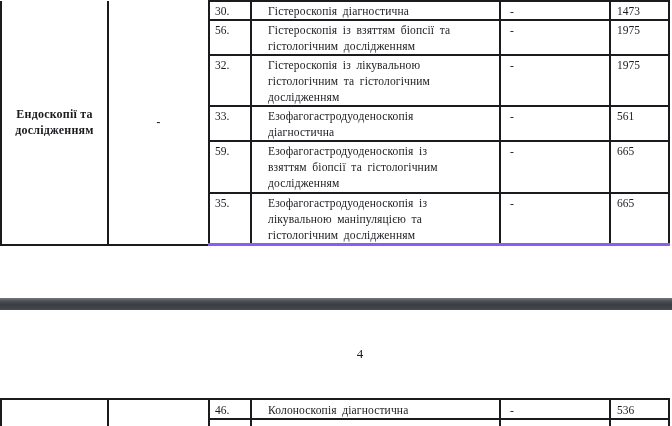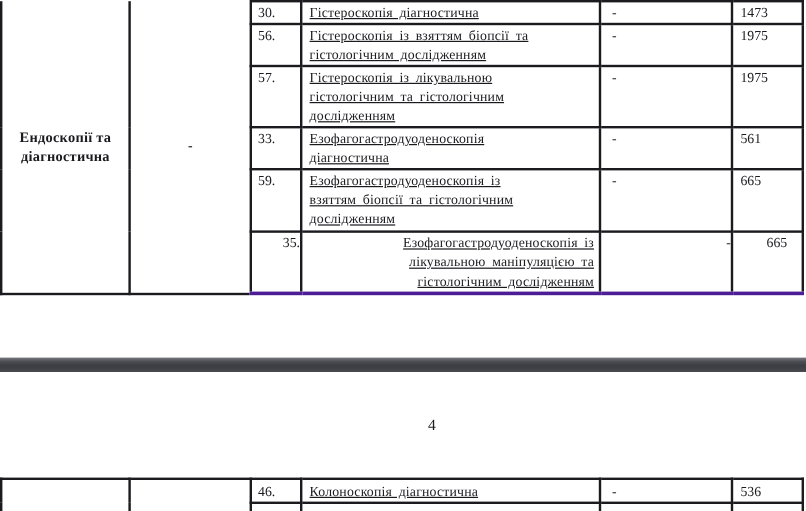--- a/index.html
+++ b/index.html
@@ -26,37 +26,37 @@
   }
   #table-upper { top: 0; }
   #table-lower { top: 398px; }
   .doc-table td {
     border: 2px solid #1b1b1f;
     vertical-align: top;
     overflow: hidden;
   }
   
   #table-upper td.cell-category, #table-upper td.cell-category-dash { border-top: none; }
-  #table-upper tr.row-last td { border-bottom: 3px solid #4c1d95; text-align: right; }
+  #table-upper tr.row-last td { border-bottom: 3px solid #8b5cf6; }
   td.cell-category {
     text-align: center;
     vertical-align: middle;
     font-weight: bold;
     font-size: 12px;
     line-height: 16px;
     white-space: pre-line;
     letter-spacing: 0.2px;
   }
   td.cell-category-dash {
     text-align: center;
     vertical-align: middle;
     font-weight: bold;
   }
   td.cell-num   { padding: 1px 0 0 5px; }
-  td.cell-name  { padding: 1px 4px 0 6px; white-space: pre-line; letter-spacing: 0.15px; word-spacing: 2.5px; text-decoration: underline; }
+  td.cell-name  { padding: 1px 4px 0 16px; white-space: pre-line; letter-spacing: 0.15px; word-spacing: 2.5px; }
   td.cell-dash  { padding: 1px 0 0 9px; }
   td.cell-price { padding: 1px 12px 0 6px; }
   #table-lower td.cell-num,
   #table-lower td.cell-name,
   #table-lower td.cell-dash,
   #table-lower td.cell-price { padding-top: 2px; }
   .page-separator {
     position: absolute;
     left: 0;
     top: 298px;
@@ -85,36 +85,36 @@
       <col style="width:107px">
         <col style="width:101px">
         <col style="width:42px">
       <col style="width:249px">
         <col style="width:110px">
         <col style="width:59px">
     </colgroup>
     <tbody>
       <tr style="height:17px">
         <td class="cell-category" rowspan="6">Ендоскопії та
-діагностична</td>
+дослідженням</td>
         <td class="cell-category-dash" rowspan="6">-</td>
         <td class="cell-num">30.</td>
         <td class="cell-name">Гістероскопія діагностична</td>
         <td class="cell-dash">-</td>
         <td class="cell-price">1473</td>
       </tr>
       <tr style="height:30px">
         <td class="cell-num">56.</td>
         <td class="cell-name">Гістероскопія із взяттям біопсії та
 гістологічним дослідженням</td>
         <td class="cell-dash">-</td>
         <td class="cell-price">1975</td>
       </tr>
       <tr style="height:47px">
-        <td class="cell-num">57.</td>
+        <td class="cell-num">32.</td>
         <td class="cell-name">Гістероскопія із лікувальною
 гістологічним та гістологічним
 дослідженням</td>
         <td class="cell-dash">-</td>
         <td class="cell-price">1975</td>
       </tr>
       <tr style="height:31px">
         <td class="cell-num">33.</td>
         <td class="cell-name">Езофагогастродуоденоскопія
 діагностична</td>

